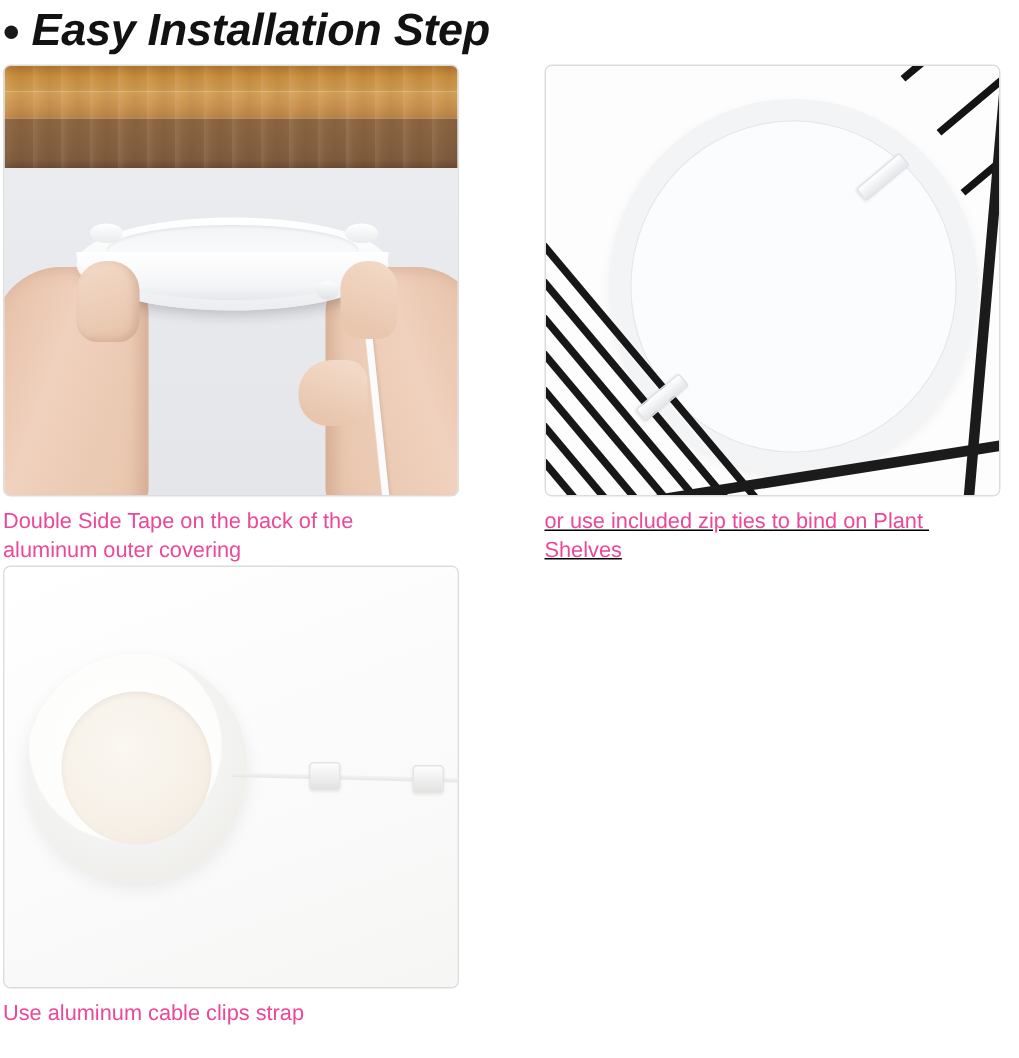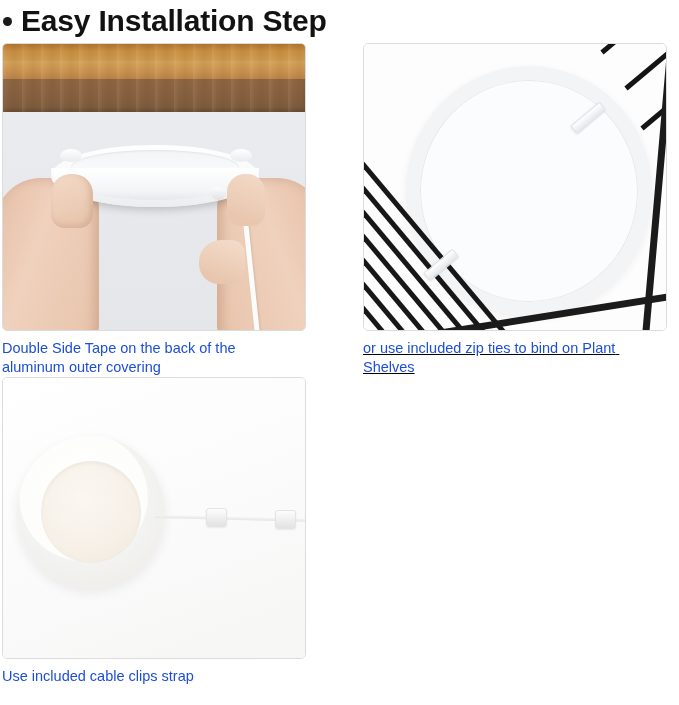--- a/index.html
+++ b/index.html
@@ -34,20 +34,21 @@
     margin-right: 9px;
     flex: 0 0 auto;
   }
   .title-text {
     font-size: 30px;
     font-weight: bold;
     color: #121212;
     letter-spacing: -0.2px;
     line-height: 34px;
     white-space: nowrap;
+    font-style: italic;
   }
 
   
   .steps {
     position: absolute;
     left: 0;
     top: 43px;
     width: 679px;
     height: 662px;
   }
@@ -69,21 +70,21 @@
     overflow: hidden;
     background: #ffffff;
     box-sizing: border-box;
   }
   .step.row-b .photo { height: 282px; }
 
   .caption {
     margin-top: 8px;
     font-size: 14.5px;
     line-height: 18.5px;
-    color: #1d4ed8;
+    color: #ec4899;
     white-space: pre-wrap;
     width: 300px;
   }
 
   
   .p1-bg {
     position: absolute;
     inset: 0;
     background: linear-gradient(180deg,#eceef0 0%,#e7e9ec 55%,#e4e6ea 100%);
   }
@@ -405,17 +406,17 @@
   <div class="step col-l row-b">
     <div class="photo">
       <div class="p3-bg"></div>
       <div class="p3-ring">
         <div class="p3-ring-inner"></div>
       </div>
       <div class="p3-cable"></div>
       <div class="p3-clip c1"></div>
       <div class="p3-clip c2"></div>
     </div>
-    <div class="caption">Use included cable clips strap</div>
+    <div class="caption">Use aluminum cable clips strap</div>
   </div>
 
 
 </div>
 
 </body></html>

